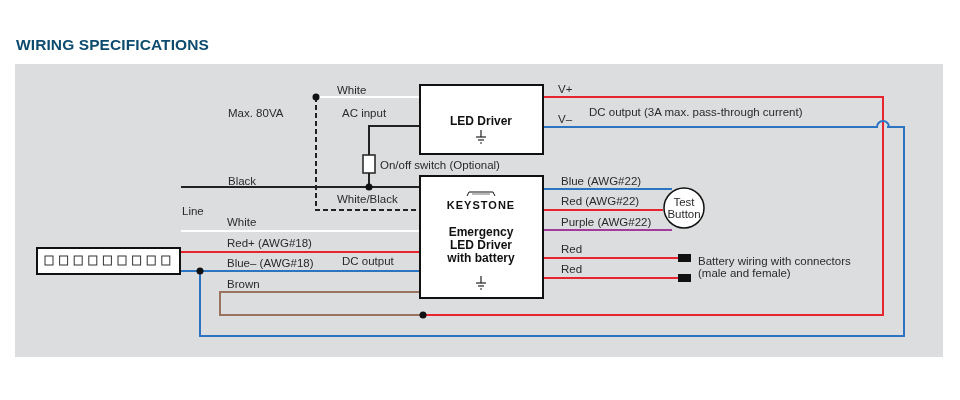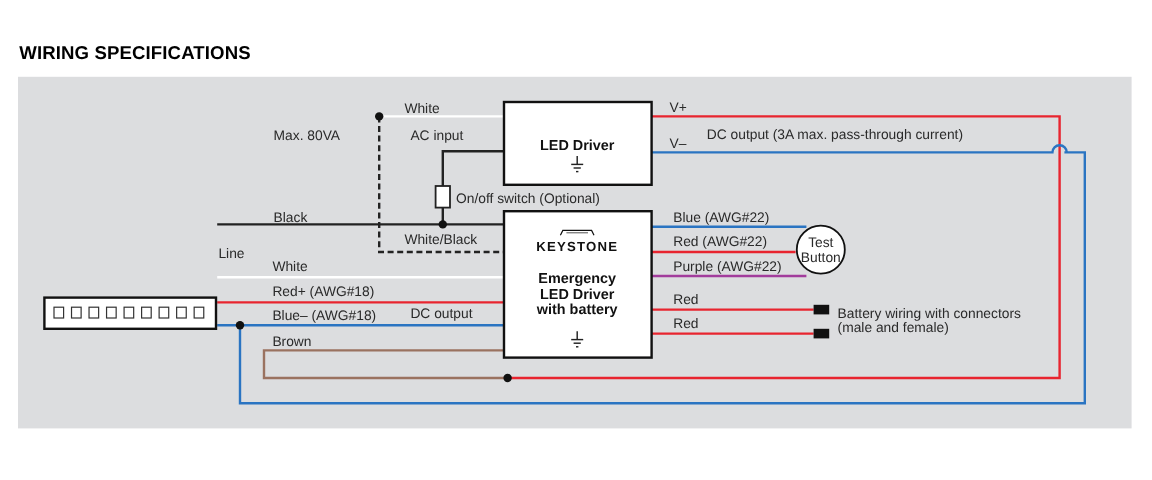--- a/index.html
+++ b/index.html
@@ -10,21 +10,21 @@
   .panel { position: absolute; left: 15px; top: 64px; width: 928px; height: 293px;
            background: #dcdddf; }
   svg { position: absolute; left: 0; top: 0; }
   svg text { font-family: "Liberation Sans", "DejaVu Sans", sans-serif; font-size: 11.5px; fill: #2a2a2a; }
   svg .box-title { font-weight: bold; font-size: 12px; fill: #111; }
   svg .logo { font-weight: bold; font-size: 11px; letter-spacing: 1px; fill: #111; }
 </style>
 </head>
 <body>
 
-<div class="title" style="color: #000000;">WIRING SPECIFICATIONS</div>
+<div class="title" style="color: #0c4a6e;">WIRING SPECIFICATIONS</div>
 <div class="panel" style="background: rgb(220, 221, 223);"></div>
 
 <svg width="960" height="400" viewBox="0 0 960 400">
 
   <line x1="316" y1="97" x2="420" y2="97" stroke="#ffffff" stroke-width="2"></line>
 
   <polyline points="316,97 316,210 420,210" fill="none" stroke="#222" stroke-width="2" stroke-dasharray="5,3"></polyline>
 
   <polyline points="369,187 369,173" fill="none" stroke="#222" stroke-width="2"></polyline>
   <polyline points="369,155 369,126 420,126" fill="none" stroke="#222" stroke-width="2"></polyline>

